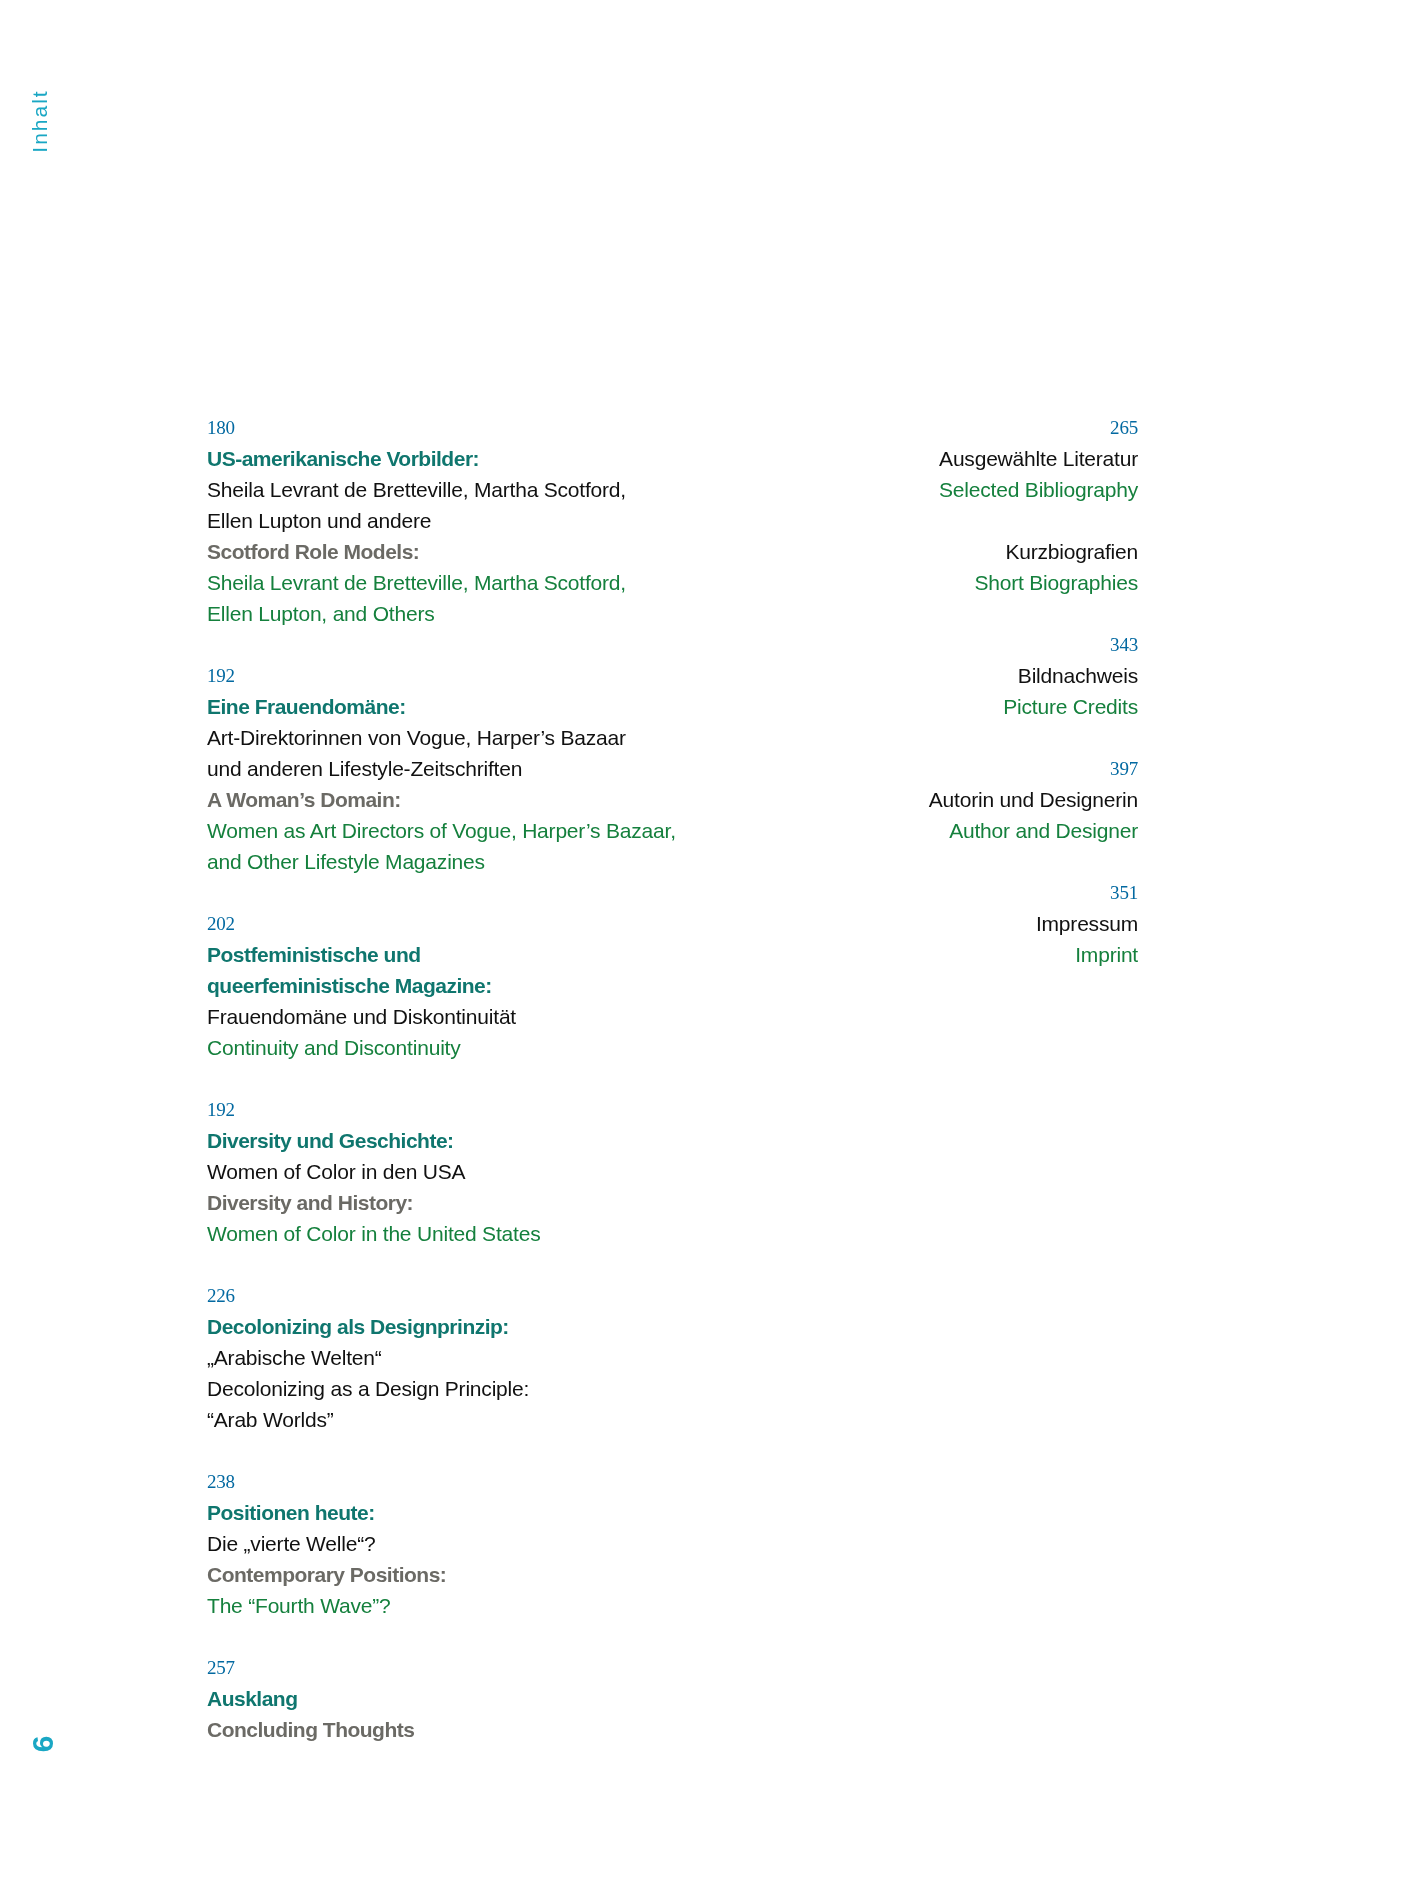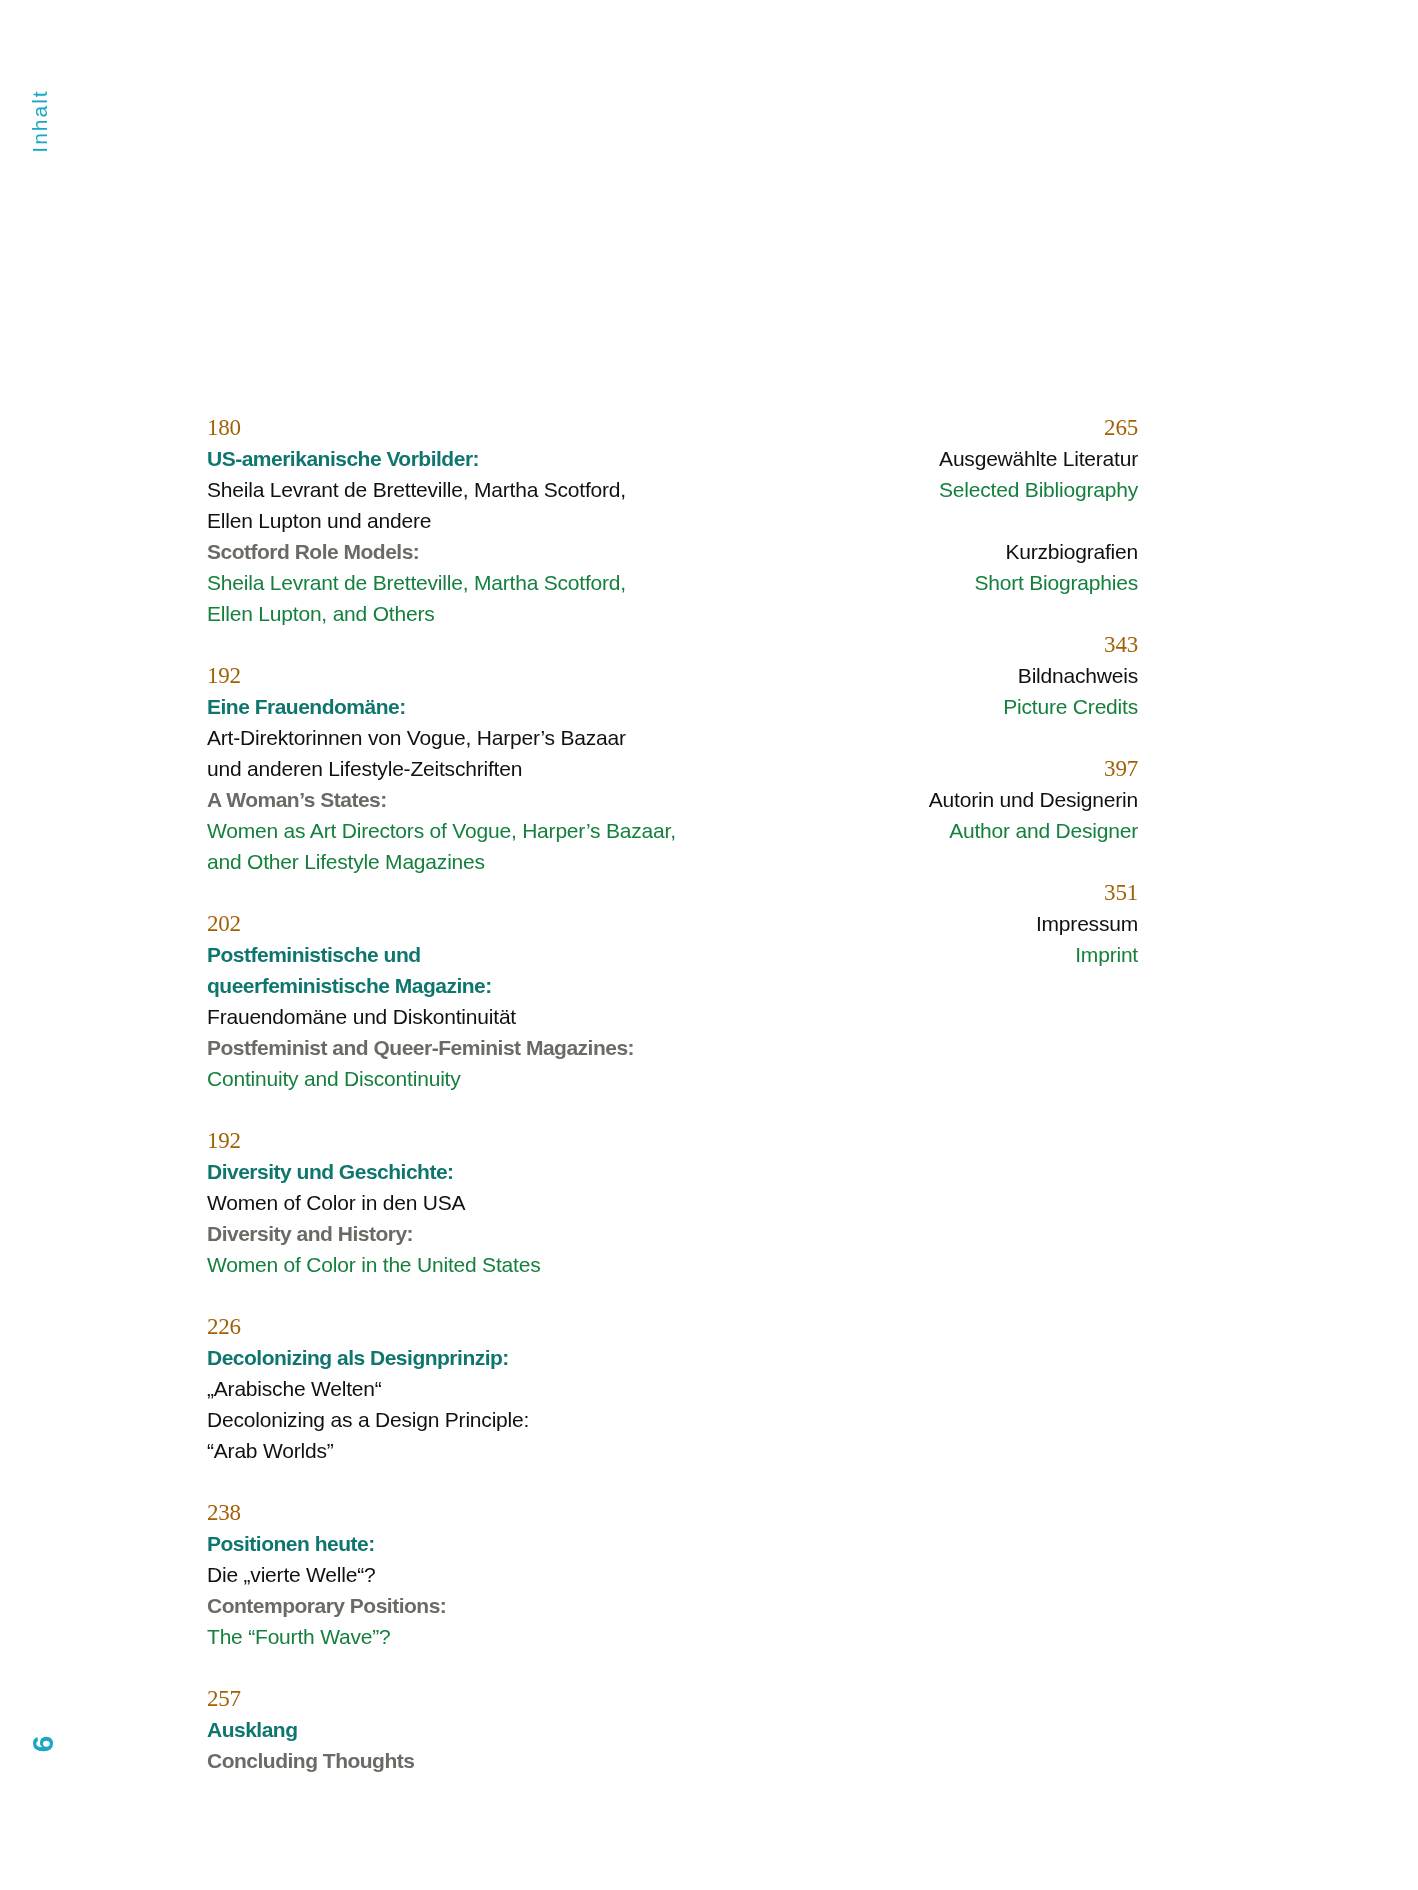--- a/index.html
+++ b/index.html
@@ -11,21 +11,21 @@
          white-space: nowrap; color: #1aa7c4; font-size: 21px; letter-spacing: 2px; }
   .page-num { position: absolute; left: 30px; top: 1728px; width: 26px; height: 32px; }
   .page-num span { position: absolute; left: 50%; top: 50%;
          transform: translate(-50%, -50%) rotate(-90deg);
          color: #1aa7c4; font-size: 30px; font-weight: bold; }
   .col { position: absolute; top: 412px; }
   .col-left { left: 207px; width: 540px; }
   .col-right { left: 778px; width: 360px; text-align: right; }
   .entry { margin-bottom: 31px; }
   .line { font-size: 21px; line-height: 31px; white-space: nowrap; letter-spacing: -0.2px; }
-  .num { font-family: "Liberation Serif", serif; font-size: 23px; color: #a16207; }
+  .num { font-family: "Liberation Serif", serif; font-size: 19px; color: #0369a1; }
   .de-b { font-weight: bold; color: #0f766e; letter-spacing: -0.5px; }
   .de { color: #111; }
   .en-b { font-weight: bold; color: #6b6a65; letter-spacing: -0.5px; }
   .en { color: #15803d; }
 </style>
 </head>
 <body>
 
 <div class="side-label">
   <span>Inhalt</span>
@@ -43,30 +43,29 @@
       <div class="line de">Ellen Lupton und andere</div>
       <div class="line en-b">Scotford Role Models:</div>
       <div class="line en">Sheila Levrant de Bretteville, Martha Scotford,</div>
       <div class="line en">Ellen Lupton, and Others</div>
     </div>
     <div class="entry">
       <div class="line num">192</div>
       <div class="line de-b">Eine Frauendomäne:</div>
       <div class="line de">Art-Direktorinnen von Vogue, Harper’s Bazaar</div>
       <div class="line de">und anderen Lifestyle-Zeitschriften</div>
-      <div class="line en-b">A Woman’s States:</div>
+      <div class="line en-b">A Woman’s Domain:</div>
       <div class="line en">Women as Art Directors of Vogue, Harper’s Bazaar,</div>
       <div class="line en">and Other Lifestyle Magazines</div>
     </div>
     <div class="entry">
       <div class="line num">202</div>
       <div class="line de-b">Postfeministische und</div>
       <div class="line de-b">queerfeministische Magazine:</div>
       <div class="line de">Frauendomäne und Diskontinuität</div>
-      <div class="line en-b">Postfeminist and Queer-Feminist Magazines:</div>
       <div class="line en">Continuity and Discontinuity</div>
     </div>
     <div class="entry">
       <div class="line num">192</div>
       <div class="line de-b">Diversity und Geschichte:</div>
       <div class="line de">Women of Color in den USA</div>
       <div class="line en-b">Diversity and History:</div>
       <div class="line en">Women of Color in the United States</div>
     </div>
     <div class="entry">

